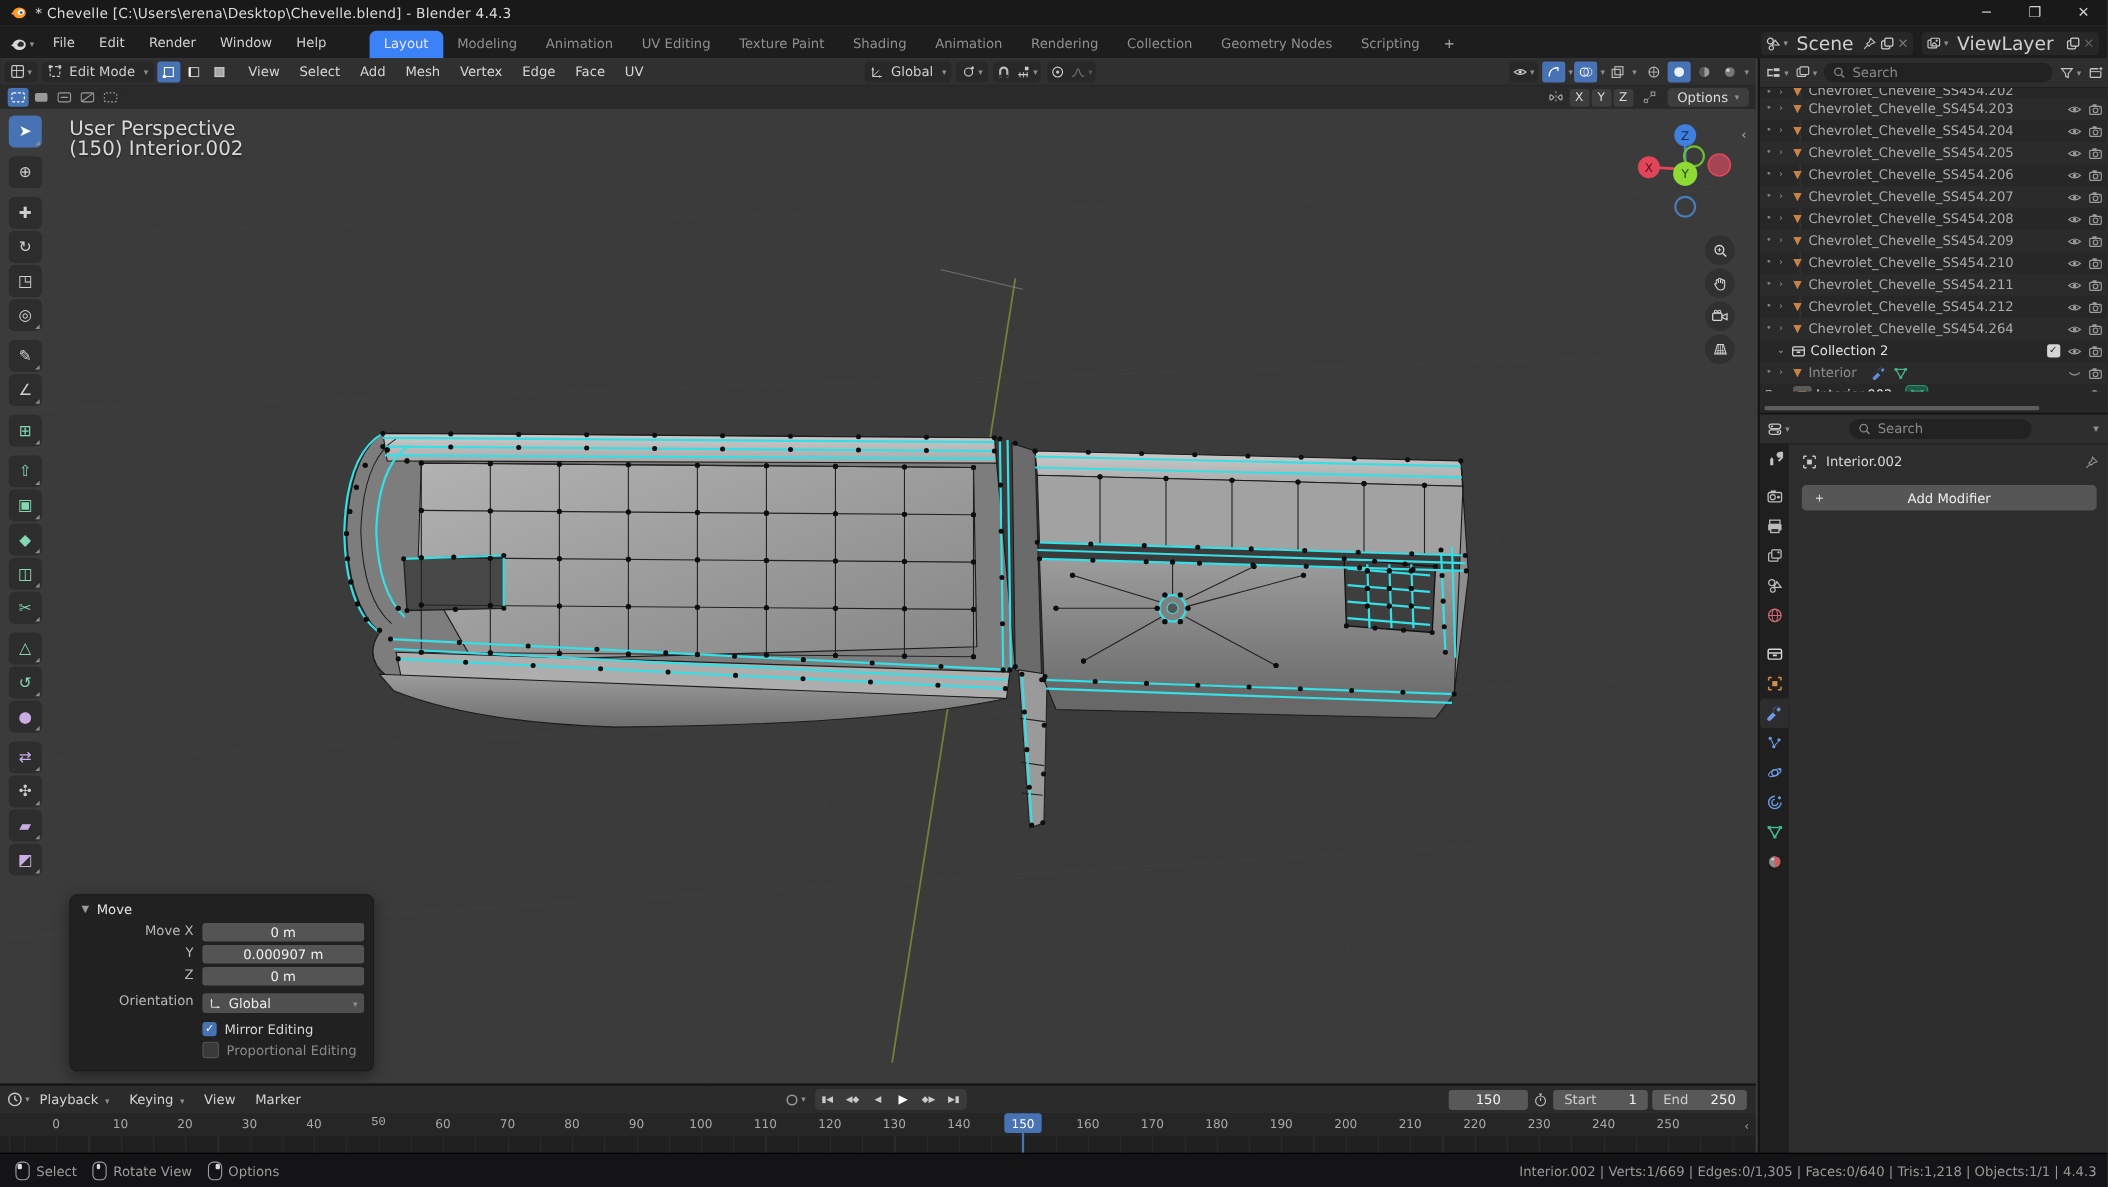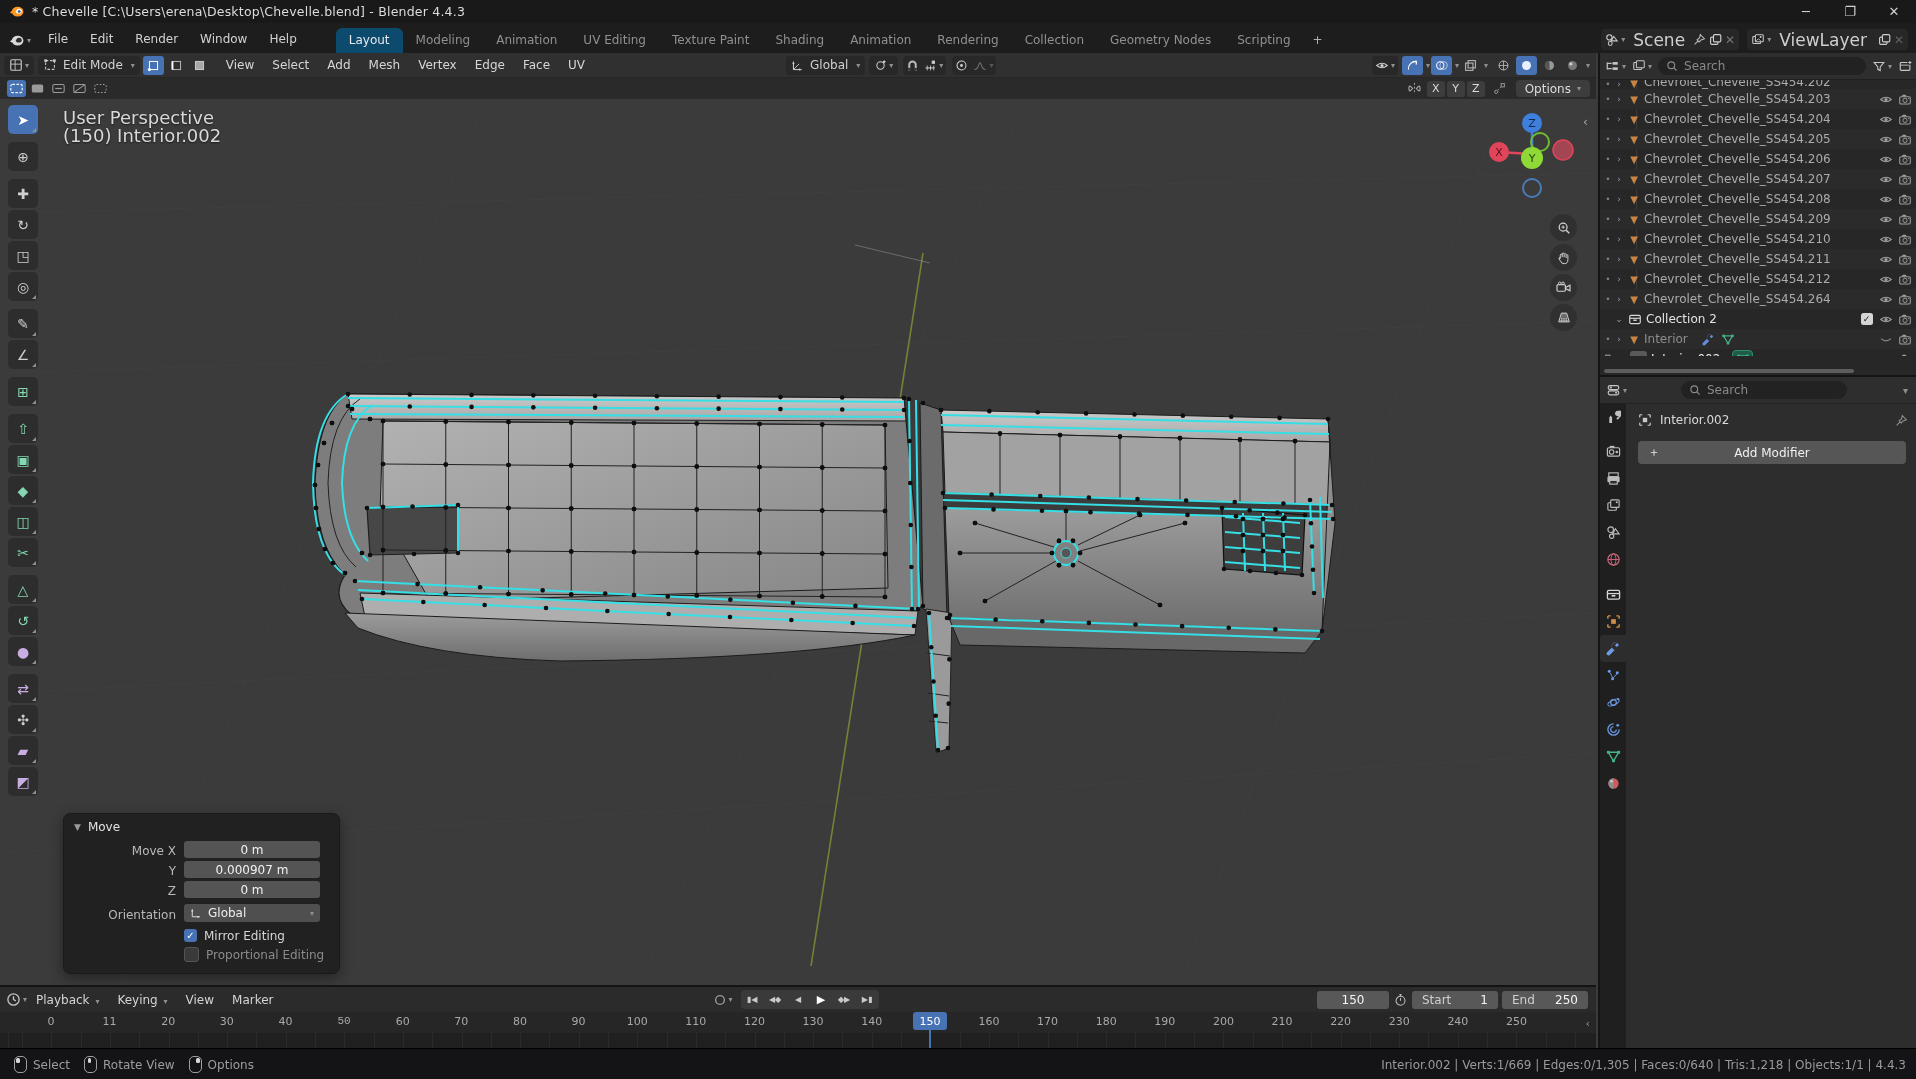--- a/index.html
+++ b/index.html
@@ -17,21 +17,21 @@
   #wincontrols{margin-left:auto;display:flex;height:100%}
   #wincontrols .wc{width:44px;display:flex;align-items:center;justify-content:center;color:#cfcfcf;font-size:13px}
 
   
   #topbar{left:0;top:23px;width:1916px;height:30px;background:#1d1d1d;display:flex;align-items:flex-end}
   #logo-menu{display:flex;align-items:center;padding:0 6px 5px 8px}
   #menu-row{display:flex;align-items:center;padding-bottom:4px}
   #menu-row .menu{padding:3px 11px;color:#d2d2d2;border-radius:4px}
   #tab-row{display:flex;align-items:flex-end;margin-left:28px;height:100%}
   #tab-row .tab{padding:5px 13px 6px;color:#909090;font-size:12px;border-radius:6px 6px 0 0}
-  #tab-row .tab.active{background:#0c4a6e;color:#e8e8e8}
+  #tab-row .tab.active{background:#3b82f6;color:#e8e8e8}
   #tab-row .tab.plus{color:#b0b0b0;padding:5px 9px 6px}
   .idwidget{display:flex;align-items:center;background:#272727;border-radius:4px;height:21px;margin-bottom:3px;padding:0 4px;color:#cfcfcf}
   .idwidget .nm{padding:0 8px;font-size:17px}
   .ico{display:inline-flex;align-items:center;justify-content:center}
   .chev{color:#8f8f8f;font-size:8px;margin-left:2px}
 
   
   #viewport{left:0;top:53px;width:1596px;height:932px;background:#3b3b3b;overflow:hidden}
   #vp-header{left:0;top:0;width:1596px;height:24px;background:#303030;display:flex;align-items:center;border-bottom:1px solid #262626}
   #vp-header .menu{padding:2px 9px;color:#d6d6d6}
@@ -56,21 +56,21 @@
 
   
   #gizmo{left:1470px;top:45px;width:126px;height:230px}
   .navbtn{position:absolute;width:27px;height:27px;border-radius:50%;background:rgba(40,40,40,.55);color:#d6d6d6;display:flex;align-items:center;justify-content:center;font-size:13px}
   #vp-collapse{left:1583px;top:62px;color:#aaa;font-size:12px}
 
   
   #move-panel{left:63px;top:760px;width:275px;height:159px;background:rgba(32,32,32,.95);border:1px solid #1a1a1a;border-radius:7px;box-shadow:0 4px 14px rgba(0,0,0,.4)}
   #move-panel .hd{padding:6px 10px 4px;color:#e2e2e2;display:flex;align-items:center}
   #move-panel .hd .c{color:#9a9a9a;font-size:9px;margin-right:7px}
-  .mrow{display:flex;align-items:flex-end;height:19px;margin:1px 19px 1px 0}
+  .mrow{display:flex;align-items:flex-start;height:19px;margin:1px 8px 1px 0}
   .mrow .lbl{width:112px;text-align:right;color:#b9b9b9;padding-right:8px}
   .mrow .field{flex:1;background:#545454;border-radius:3px;height:17px;display:flex;align-items:center;justify-content:center;color:#f2f2f2}
   .mrow .drop{flex:1;background:#4f4f4f;border-radius:3px;height:18px;display:flex;align-items:center;color:#eee;padding:0 6px}
   .cbrow{display:flex;align-items:center;height:19px;margin-left:120px}
   .cb{width:13px;height:13px;border-radius:3px;margin-right:7px;display:flex;align-items:center;justify-content:center;font-size:10px}
   .cb.on{background:#4772b3;color:#fff}
   .cb.off{background:#3a3a3a;border:1px solid #555}
   .cbrow .t{color:#d6d6d6}.cbrow .t.dim{color:#8b8b8b}
 
   
@@ -1550,21 +1550,21 @@
       <span class="k">Start</span>
         <span>1</span>
     </div>
     <div class="tfield" style="width:66px;justify-content:space-between;margin-right:8px">
       <span class="k">End</span>
         <span>250</span>
     </div>
   </div>
   <div id="ruler">
       <div class="tick" style="left: 31px;">0</div>
-      <div class="tick" style="left: 89.62px;">11</div>
+      <div class="tick" style="left: 89.62px;">10</div>
       <div class="tick" style="left: 148.24px;">20</div>
       <div class="tick" style="left: 206.86px;">30</div>
       <div class="tick" style="left: 265.48px;">40</div>
       <div class="tick" style="left: 324.1px; font-family: Liberation Mono, monospace;">50</div>
       <div class="tick" style="left: 382.72px;">60</div>
       <div class="tick" style="left: 441.34px;">70</div>
       <div class="tick" style="left: 499.96px;">80</div>
       <div class="tick" style="left: 558.58px;">90</div>
       <div class="tick" style="left: 617.2px;">100</div>
       <div class="tick" style="left: 675.82px;">110</div>

